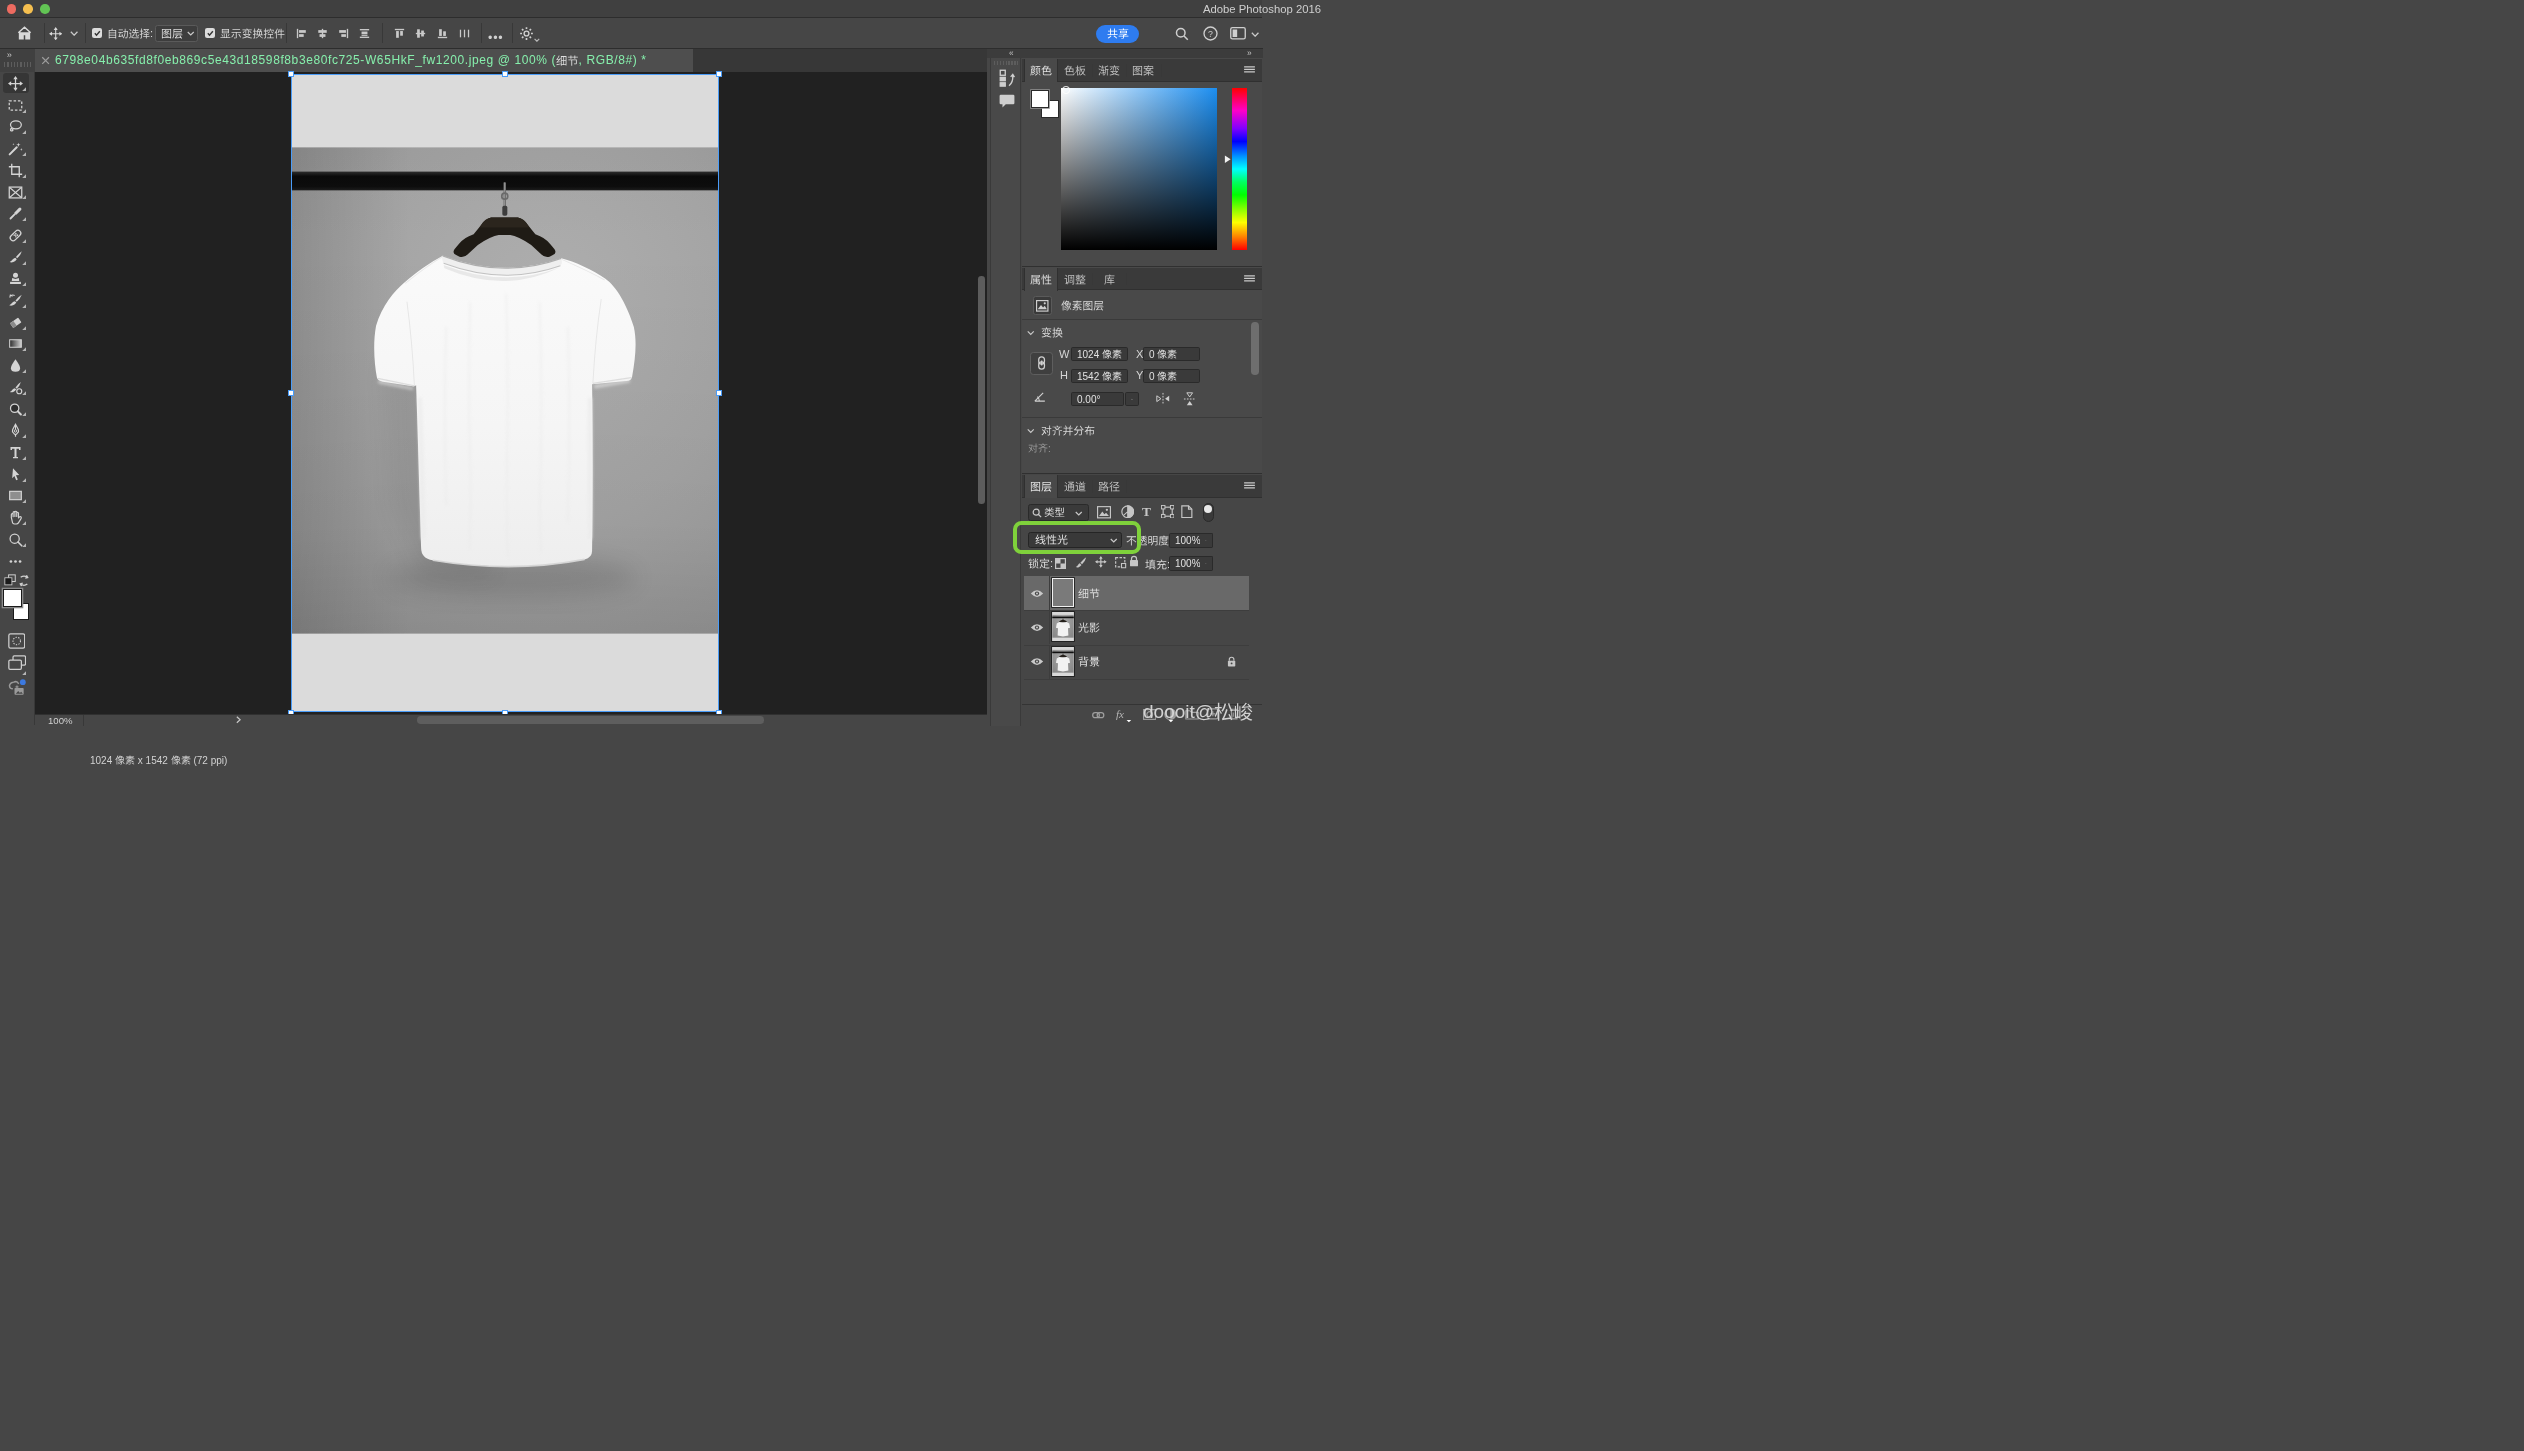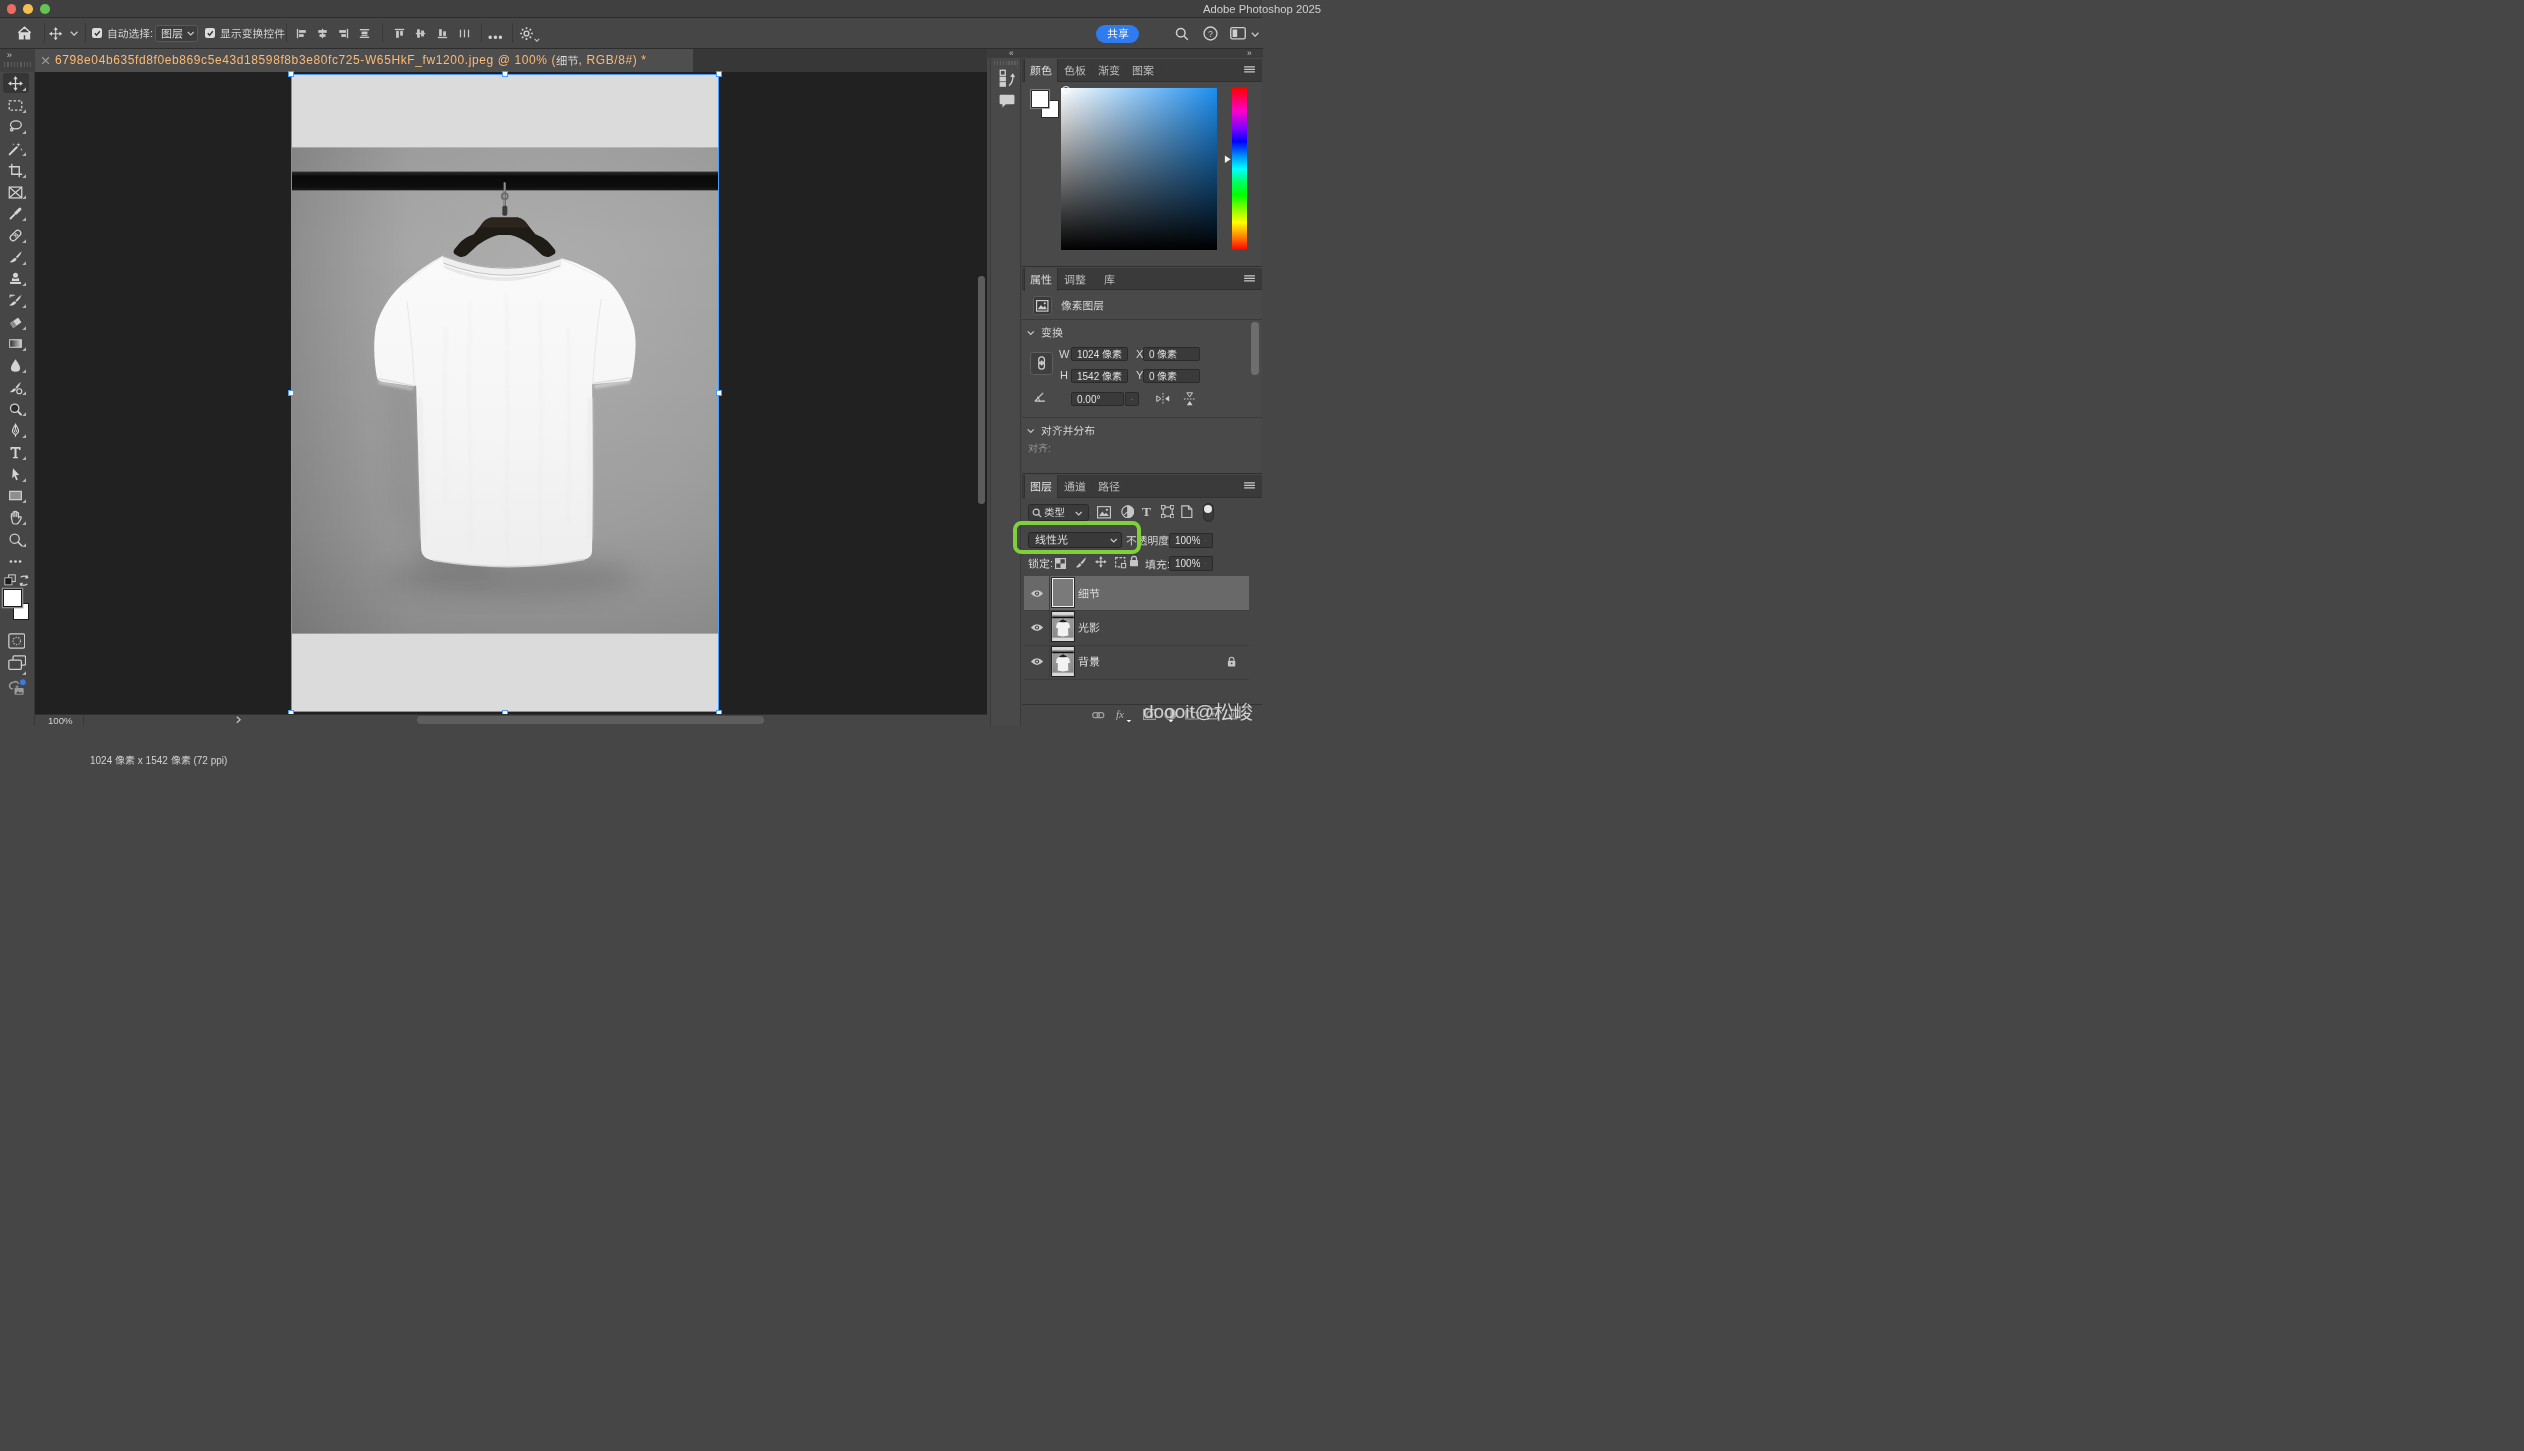--- a/index.html
+++ b/index.html
@@ -67,21 +67,21 @@
       <path id="g666f" d="M242 640H755V576H242ZM242 753H755V690H242ZM265 290H736V195H265ZM623 66C715 31 830 -26 888 -66L939 -17C877 24 761 78 671 110ZM291 114C231 66 132 20 44 -9C61 -21 87 -48 100 -63C185 -28 292 29 359 86ZM433 506C443 493 453 477 462 461H56V399H941V461H543C533 482 518 505 502 524H830V804H170V524H487ZM193 346V140H462V-6C462 -17 459 -20 445 -21C431 -22 382 -22 330 -20C340 -37 350 -61 353 -80C424 -80 470 -80 499 -70C529 -61 538 -45 538 -8V140H811V346Z"></path>
       <path id="g5d27" d="M558 571C528 465 472 362 404 296C422 286 451 265 464 254C532 326 593 438 628 556ZM782 576 717 556C757 437 831 316 914 254C926 272 950 299 968 313C890 365 818 472 782 576ZM214 591V459H56V393H201C163 275 99 154 33 91C49 79 72 55 84 38C131 90 177 172 214 262V-79H286V289C320 242 360 183 377 153L422 212C403 238 319 337 286 372V393H425V459H286V591ZM460 841V683H199V801H124V616H886V801H808V683H537V841ZM454 -54C479 -42 518 -37 836 -2C848 -27 857 -49 864 -69L929 -38C902 34 836 149 775 234L715 209C746 164 778 111 805 60L537 34C600 122 663 233 712 343L637 370C593 246 514 113 490 79C467 44 448 20 430 16C438 -3 451 -39 454 -54Z"></path>
       <path id="g5cfb" d="M719 532C788 478 874 400 916 351L969 394C925 442 837 517 769 570ZM570 557C521 497 447 432 381 387C397 375 422 348 433 335C498 386 578 463 636 531ZM438 562C463 573 502 578 845 608C862 586 877 566 888 549L946 586C907 641 829 731 766 795L711 764C739 734 771 699 800 664L535 644C589 695 643 759 690 823L618 848C570 769 495 689 472 668C450 647 432 633 415 631C423 612 434 577 438 562ZM183 823V128L128 123V671H72V51L300 72V31H355V669H300V138L243 133V823ZM594 424C550 321 467 234 370 179C386 167 411 141 422 127C457 150 490 177 522 208C548 163 580 122 617 86C537 34 442 -1 346 -22C360 -37 377 -64 384 -82C486 -57 585 -18 670 39C740 -15 824 -56 919 -81C929 -62 949 -33 965 -18C875 1 794 35 726 82C796 140 852 214 887 306L840 328L826 325H617C634 351 649 379 661 407ZM566 256 573 264H789C760 211 719 164 671 125C628 163 593 207 566 256Z"></path>
       <path id="g677e" d="M542 807C511 660 456 519 379 430C397 420 432 397 446 385C523 482 584 633 620 793ZM786 818 715 802C759 630 812 504 898 388C909 409 935 435 956 450C880 549 827 663 786 818ZM199 840V628H46V558H192C160 420 97 261 32 178C46 159 64 126 72 106C119 172 165 281 199 394V-79H272V416C304 360 340 294 357 257L409 318C390 349 306 473 272 517V558H398V628H272V840ZM735 245C762 195 791 137 815 82L520 48C588 175 653 336 699 490L620 519C578 349 497 164 470 116C446 66 426 33 406 26C415 6 428 -32 432 -48C461 -35 503 -28 842 16C853 -11 862 -36 868 -58L938 -26C914 50 852 176 798 271Z"></path>
     </defs>
   </svg>
 <div class="a" style="left:0;top:0;width:1262px;height:17.5px;background:#404040;border-bottom:0.8px solid #2d2d2d"></div>
 <div class="a" style="left:6.7px;top:4.2px;width:9.6px;height:9.6px;border-radius:50%;background:#ed6b60"></div>
 <div class="a" style="left:23.4px;top:4.2px;width:9.6px;height:9.6px;border-radius:50%;background:#f5bf4f"></div>
 <div class="a" style="left:40px;top:4.2px;width:9.6px;height:9.6px;border-radius:50%;background:#62c454"></div>
-<div class="a tx" style="left:0;right:0;top:2.5px;text-align:center;font-size:11.3px;color:#cfcfcf">Adobe Photoshop 2025</div>
+<div class="a tx" style="left:0;right:0;top:2.5px;text-align:center;font-size:11.3px;color:#cfcfcf">Adobe Photoshop 2016</div>
 <div class="a" style="left:0;top:18.4px;width:1262px;height:30px;background:#464646"></div>
 <svg class="a" style="left:16.7px;top:26px" width="15" height="14" viewBox="0 0 18 17">
 <path d="M1.5 8.2 L9 1.5 L16.5 8.2 M3 7.2 V15.5 H7.2 V10.3 H10.8 V15.5 H15 V7.2" fill="none" stroke="#d8d8d8" stroke-width="1.8"></path>
 <path d="M3 7.5 H15 V15.5 H3 Z M7.2 15.5 V10.3 H10.8 V15.5 Z" fill="#d8d8d8" fill-rule="evenodd"></path>
   </svg>
 <div class="sep" style="left:44px;top:23.4px;height:20px"></div>
 <div class="sep" style="left:85px;top:23.4px;height:20px"></div>
 <div class="sep" style="left:286px;top:23.4px;height:20px"></div>
 <div class="sep" style="left:382px;top:23.4px;height:20px"></div>
 <div class="sep" style="left:481px;top:23.4px;height:20px"></div>
@@ -208,21 +208,21 @@
     <rect x="3" y="3" width="5.5" height="9" fill="#cfcfcf"></rect>
   </svg>
 <svg class="a" style="left:1251px;top:32px" width="8.3" height="5" viewBox="0 0 10 6">
     <path d="M1 1 L5 5 L9 1" fill="none" stroke="#c9c9c9" stroke-width="1.6"></path>
   </svg>
 <div class="a" style="left:35px;top:48px;width:952px;height:24px;background:#373737;border-top:0.8px solid #2d2d2d"></div>
 <div class="a" style="left:35px;top:49px;width:658px;height:23px;background:#4e4e4e"></div>
 <svg class="a" style="left:41px;top:56px" width="9.2" height="9.2" viewBox="0 0 11 11">
     <path d="M1.5 1.5 L9.5 9.5 M9.5 1.5 L1.5 9.5" stroke="#9e9e9e" stroke-width="1.4"></path>
   </svg>
-<div class="a row" style="left:55px;top:54px;height:12.5px;color:#fdba74;font-size:12px;white-space:nowrap;letter-spacing:0.6px">6798e04b635fd8f0eb869c5e43d18598f8b3e80fc725-W65HkF_fw1200.jpeg @ 100% (<svg style="display:inline-block;vertical-align:middle;" width="22.5" height="11.3" viewBox="0 0 2000 1000">
+<div class="a row" style="left:55px;top:54px;height:12.5px;color:#86efac;font-size:12px;white-space:nowrap;letter-spacing:0.6px">6798e04b635fd8f0eb869c5e43d18598f8b3e80fc725-W65HkF_fw1200.jpeg @ 100% (<svg style="display:inline-block;vertical-align:middle;" width="22.5" height="11.3" viewBox="0 0 2000 1000">
       <g transform="translate(0,880) scale(1,-1)" fill="#dedede">
         <use href="#g7ec6" x="0"></use>
         <use href="#g8282" x="1000"></use>
       </g>
     </svg>, RGB/8#) *</div>
 <div class="a" style="left:0;top:48px;width:35px;height:24px;background:#404040;border-top:0.8px solid #2d2d2d"></div>
 <div class="a" style="left:6.7px;top:50px;color:#c4c4c4;font-size:9.2px;letter-spacing:0.8px">»</div>
 <div class="a" style="left:4.2px;top:62px;width:27px;height:5px;background:repeating-linear-gradient(90deg,#5d5d5d 0 1.3px,transparent 1.3px 3.3px)"></div>
 <div class="a" style="left:0;top:72px;width:35px;height:653px;background:#464646;border-right:0.8px solid #383838"></div>
 <div class="a" style="left:2.9px;top:73px;width:26px;height:20px;background:#363636;border-radius:3.3px"></div>

